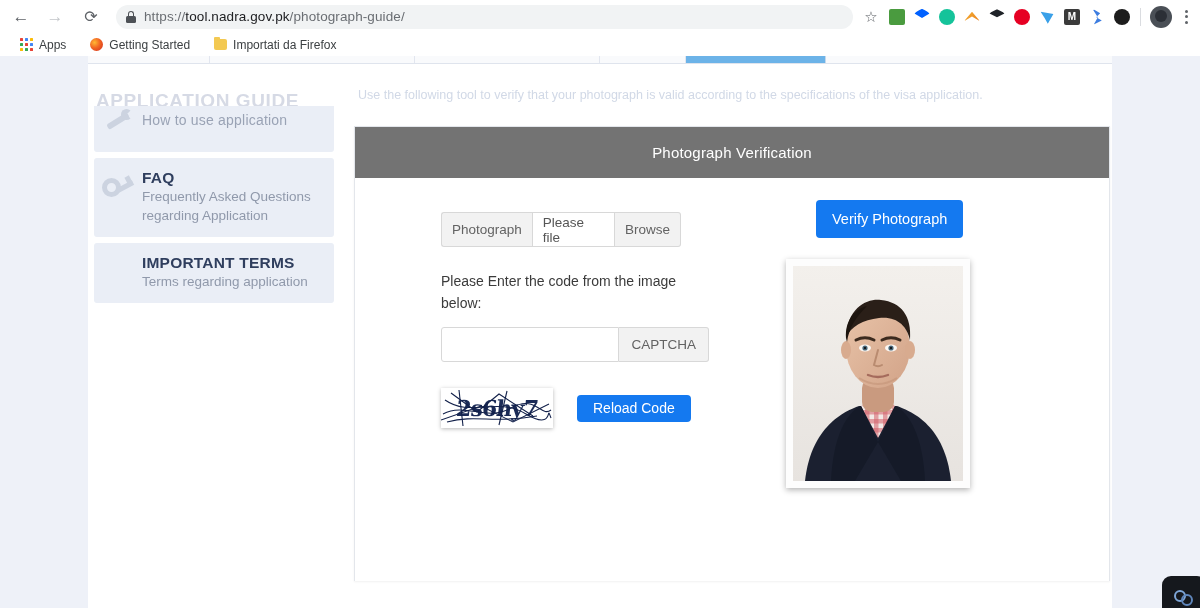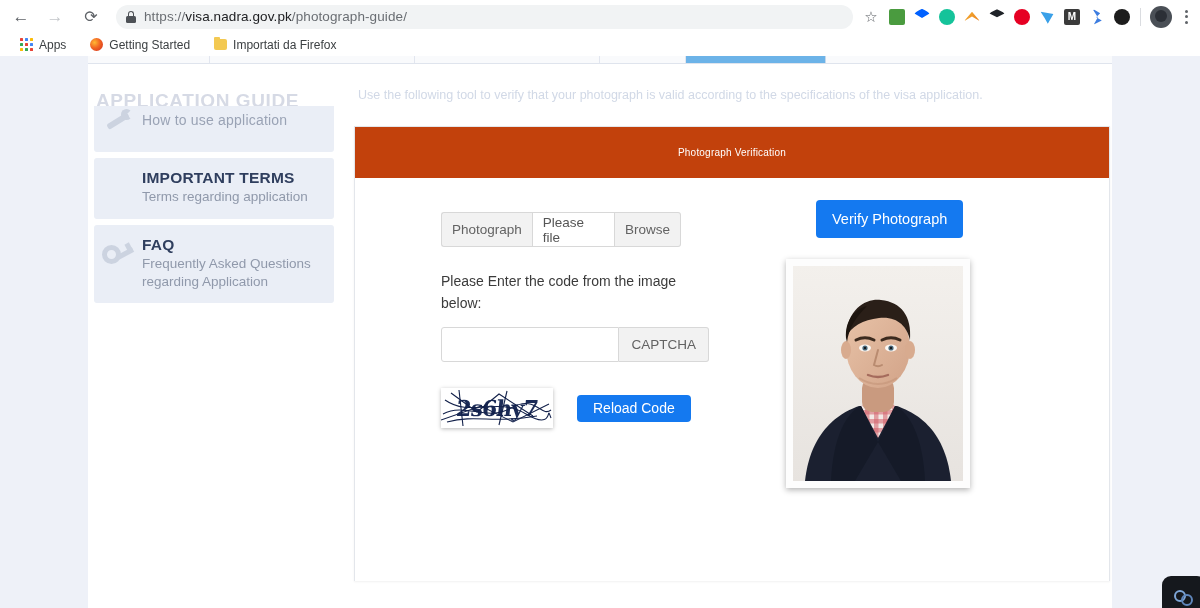--- a/index.html
+++ b/index.html
@@ -141,23 +141,23 @@
   .ico-wrench .b { position:absolute; left: 4px; top: 10px; width: 24px; height: 6px; background:#ccd3e0; transform: rotate(-32deg); border-radius:2px;}
   .ico-wrench .h { position:absolute; left: 19px; top: 1px; width: 11px; height: 11px; border: 4px solid #ccd3e0; border-radius: 50%; border-right-color: transparent;}
 
   
   .panel {
     position: absolute; left: 266px; top: 70px; width: 756px; height: 455px;
     background: #ffffff; border: 1px solid #e3e6eb;
     box-shadow: 0 1px 2px rgba(0,0,0,.06);
   }
   .panel-header {
-    height: 51px; background: #c2410c; color: #ffffff;
+    height: 51px; background: #737373; color: #ffffff;
     display: flex; align-items: center; justify-content: center;
-    font-size: 10px; letter-spacing: .2px;
+    font-size: 15px; letter-spacing: .2px;
   }
   .panel-body { position: relative; height: 403px; background: #fff; }
 
   .form-col { position: absolute; left: 86px; top: 34px; width: 272px; }
 
   .input-group { display: flex; height: 35px; width: 240px; }
   .ig-addon {
     background: #f2f2f2; border: 1px solid #d8d8d8; color: #636363;
     font-size: 13.5px; display: flex; align-items: center; padding: 0 10px;
   }
@@ -252,21 +252,21 @@
   <div class="chrome-toolbar">
     <div class="nav-btn">←</div>
     <div class="nav-btn disabled">→</div>
     <div class="nav-btn reload">⟳</div>
 
     <div class="omnibox">
       <span class="lock-icon">
         <span class="shackle"></span>
           <span class="body"></span>
       </span>
-      <span class="url-text"><span class="dim">https://</span><span>visa.nadra.gov.pk</span><span class="dim">/photograph-guide/</span></span>
+      <span class="url-text"><span class="dim">https://</span><span>tool.nadra.gov.pk</span><span class="dim">/photograph-guide/</span></span>
     </div>
 
     <div class="star-btn">☆</div>
 
     <div class="ext-bar">
       <div class="ext">
           <span class="dot" style="background:#4a9b3f;border-radius:2px"></span>
         </div>
       <div class="ext">
           <span class="dot" style="background:#0061ff;clip-path:polygon(50% 0,100% 30%,50% 60%,0 30%,50% 0,50% 100%)"></span>
@@ -346,33 +346,33 @@
     <div class="sidebar">
       <div class="side-card partial">
         <span class="sc-icon ico-wrench">
             <span class="b"></span>
             <span class="h"></span>
           </span>
         <div class="sc-title">How to use application</div>
       </div>
 
       <div class="side-card">
-        <span class="sc-icon ico-info"><span class="d"></span><span class="s"></span></span>
-        <div class="sc-title">IMPORTANT TERMS</div>
-        <div class="sc-sub">Terms regarding application</div>
-      </div>
-
-      <div class="side-card">
         <span class="sc-icon ico-key">
             <span class="ring"></span>
             <span class="shaft"></span>
             <span class="tooth"></span>
           </span>
         <div class="sc-title">FAQ</div>
         <div class="sc-sub">Frequently Asked Questions regarding Application</div>
+      </div>
+
+      <div class="side-card">
+        <span class="sc-icon ico-info"><span class="d"></span><span class="s"></span></span>
+        <div class="sc-title">IMPORTANT TERMS</div>
+        <div class="sc-sub">Terms regarding application</div>
       </div>
     </div>
 
     <div class="panel">
       <div class="panel-header">Photograph Verification</div>
 
       <div class="panel-body">
 
         <div class="form-col">
 

